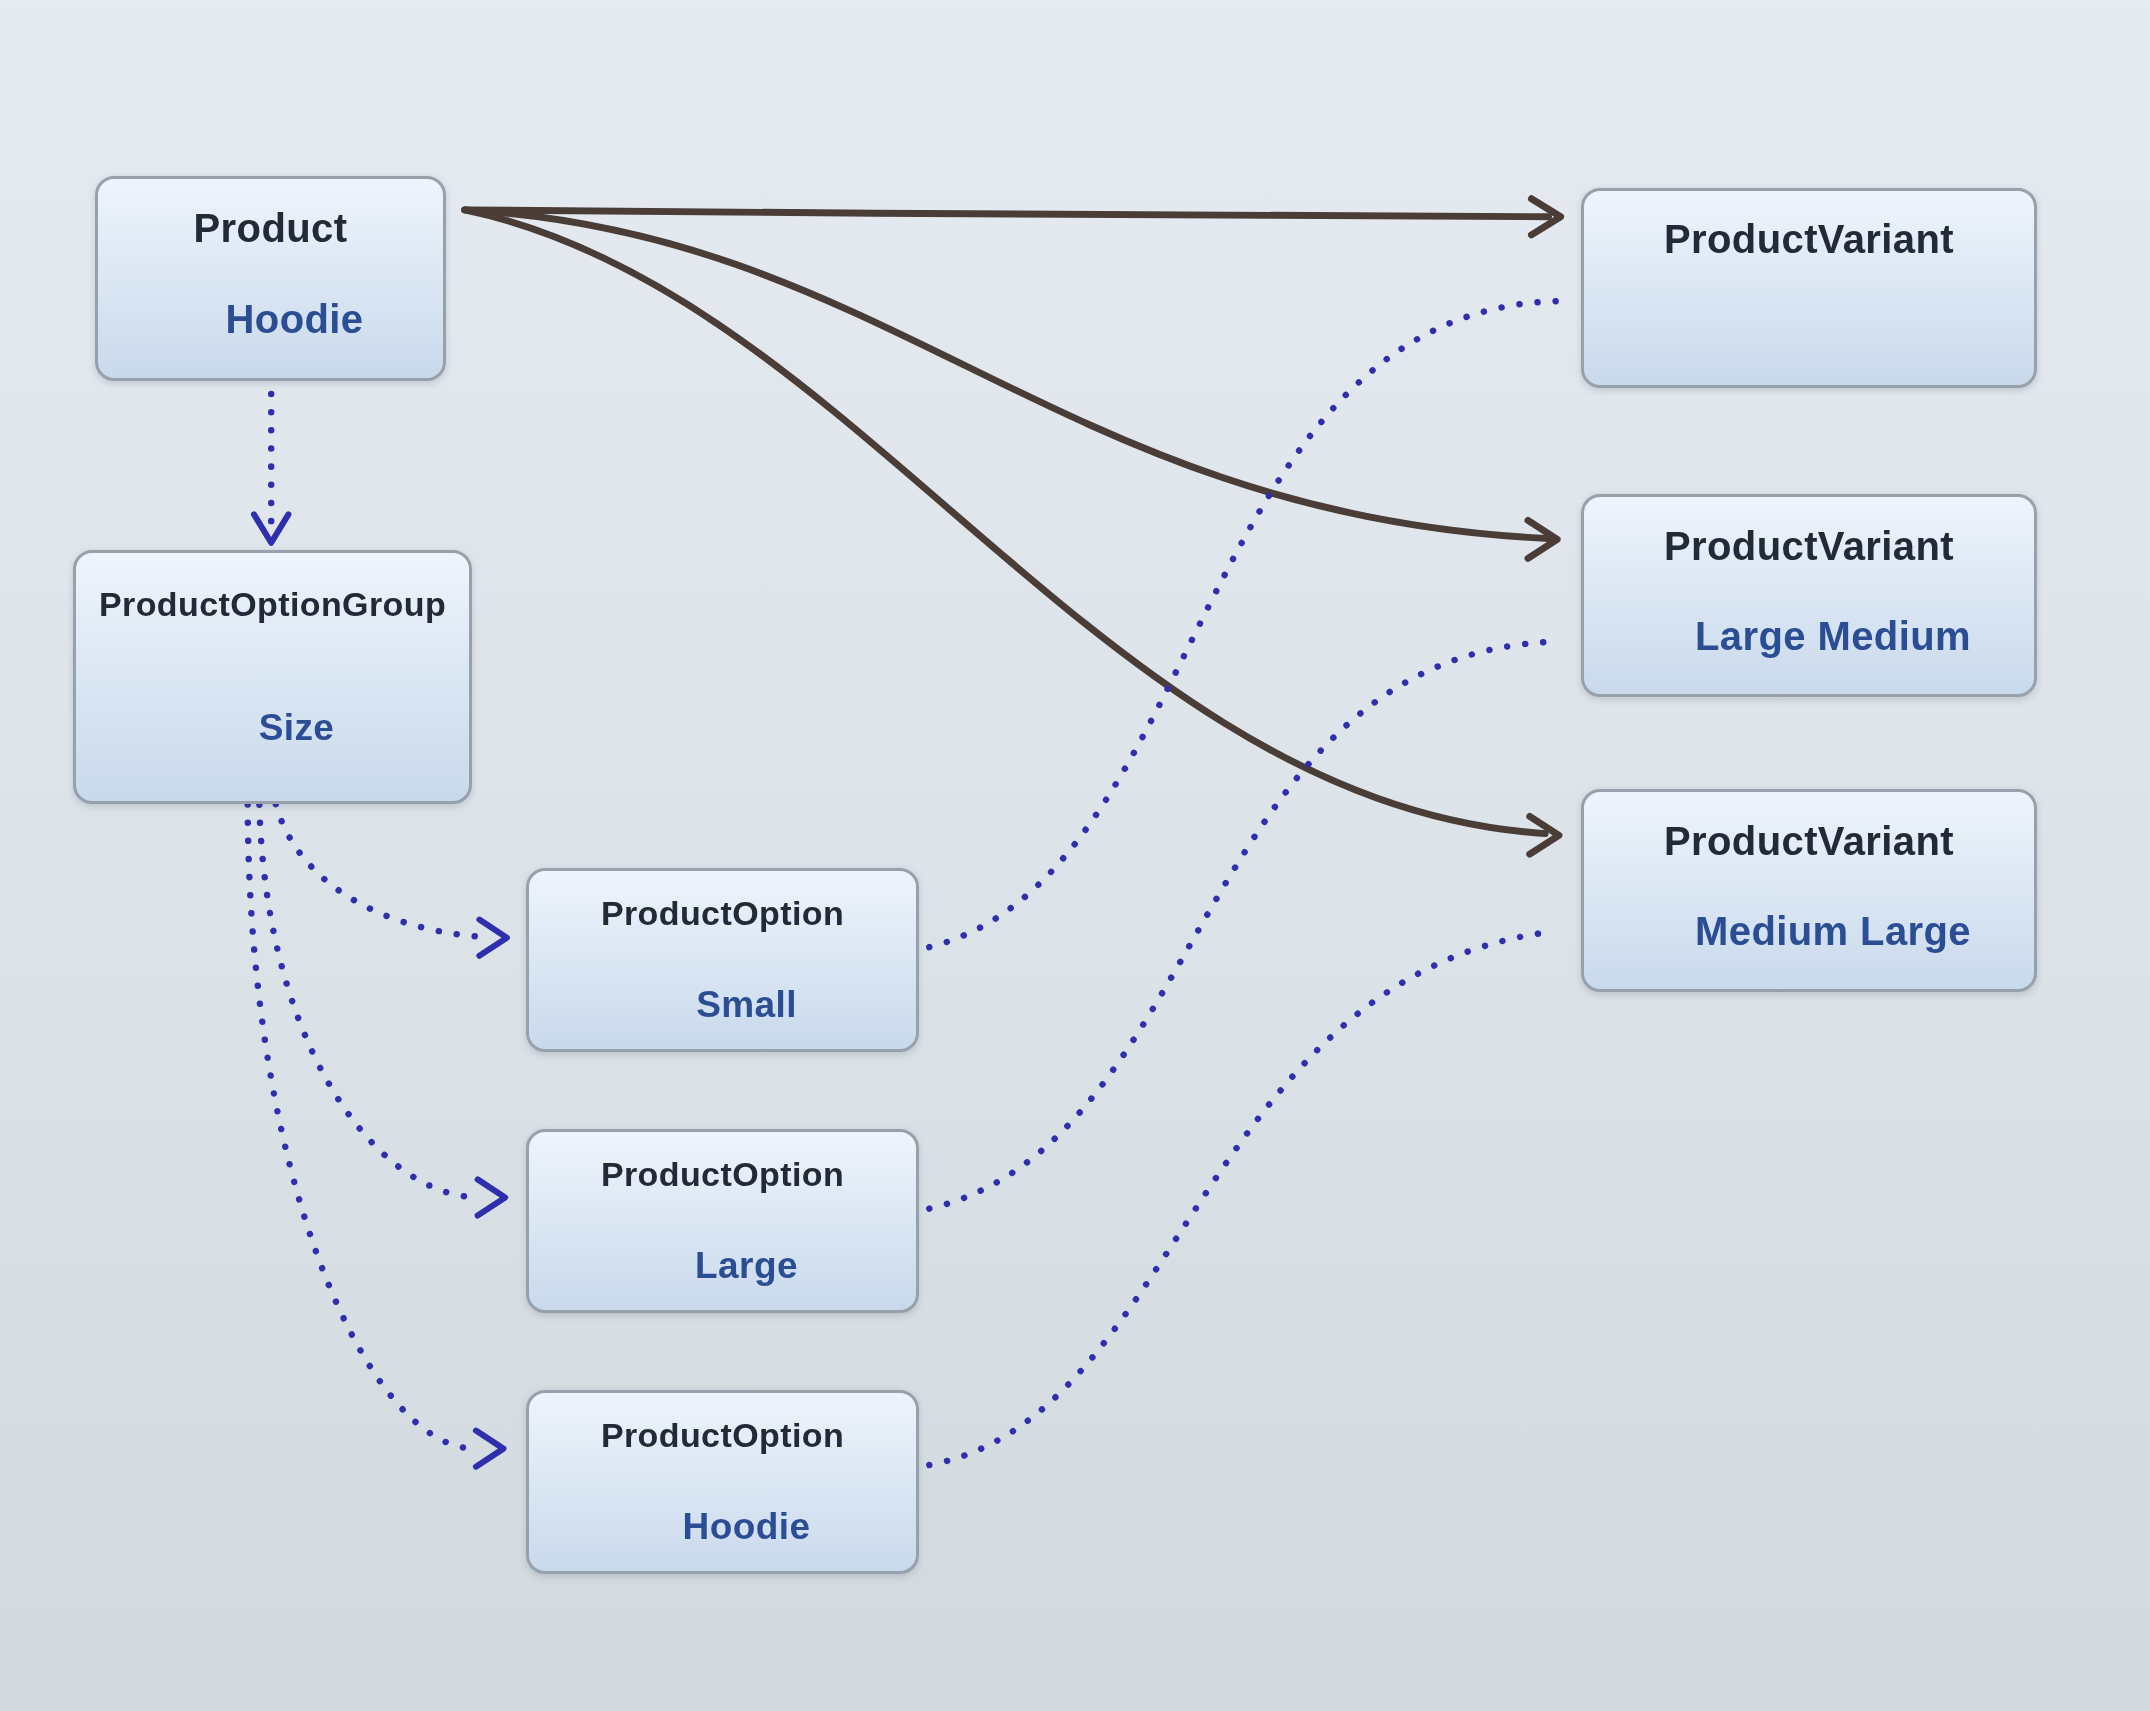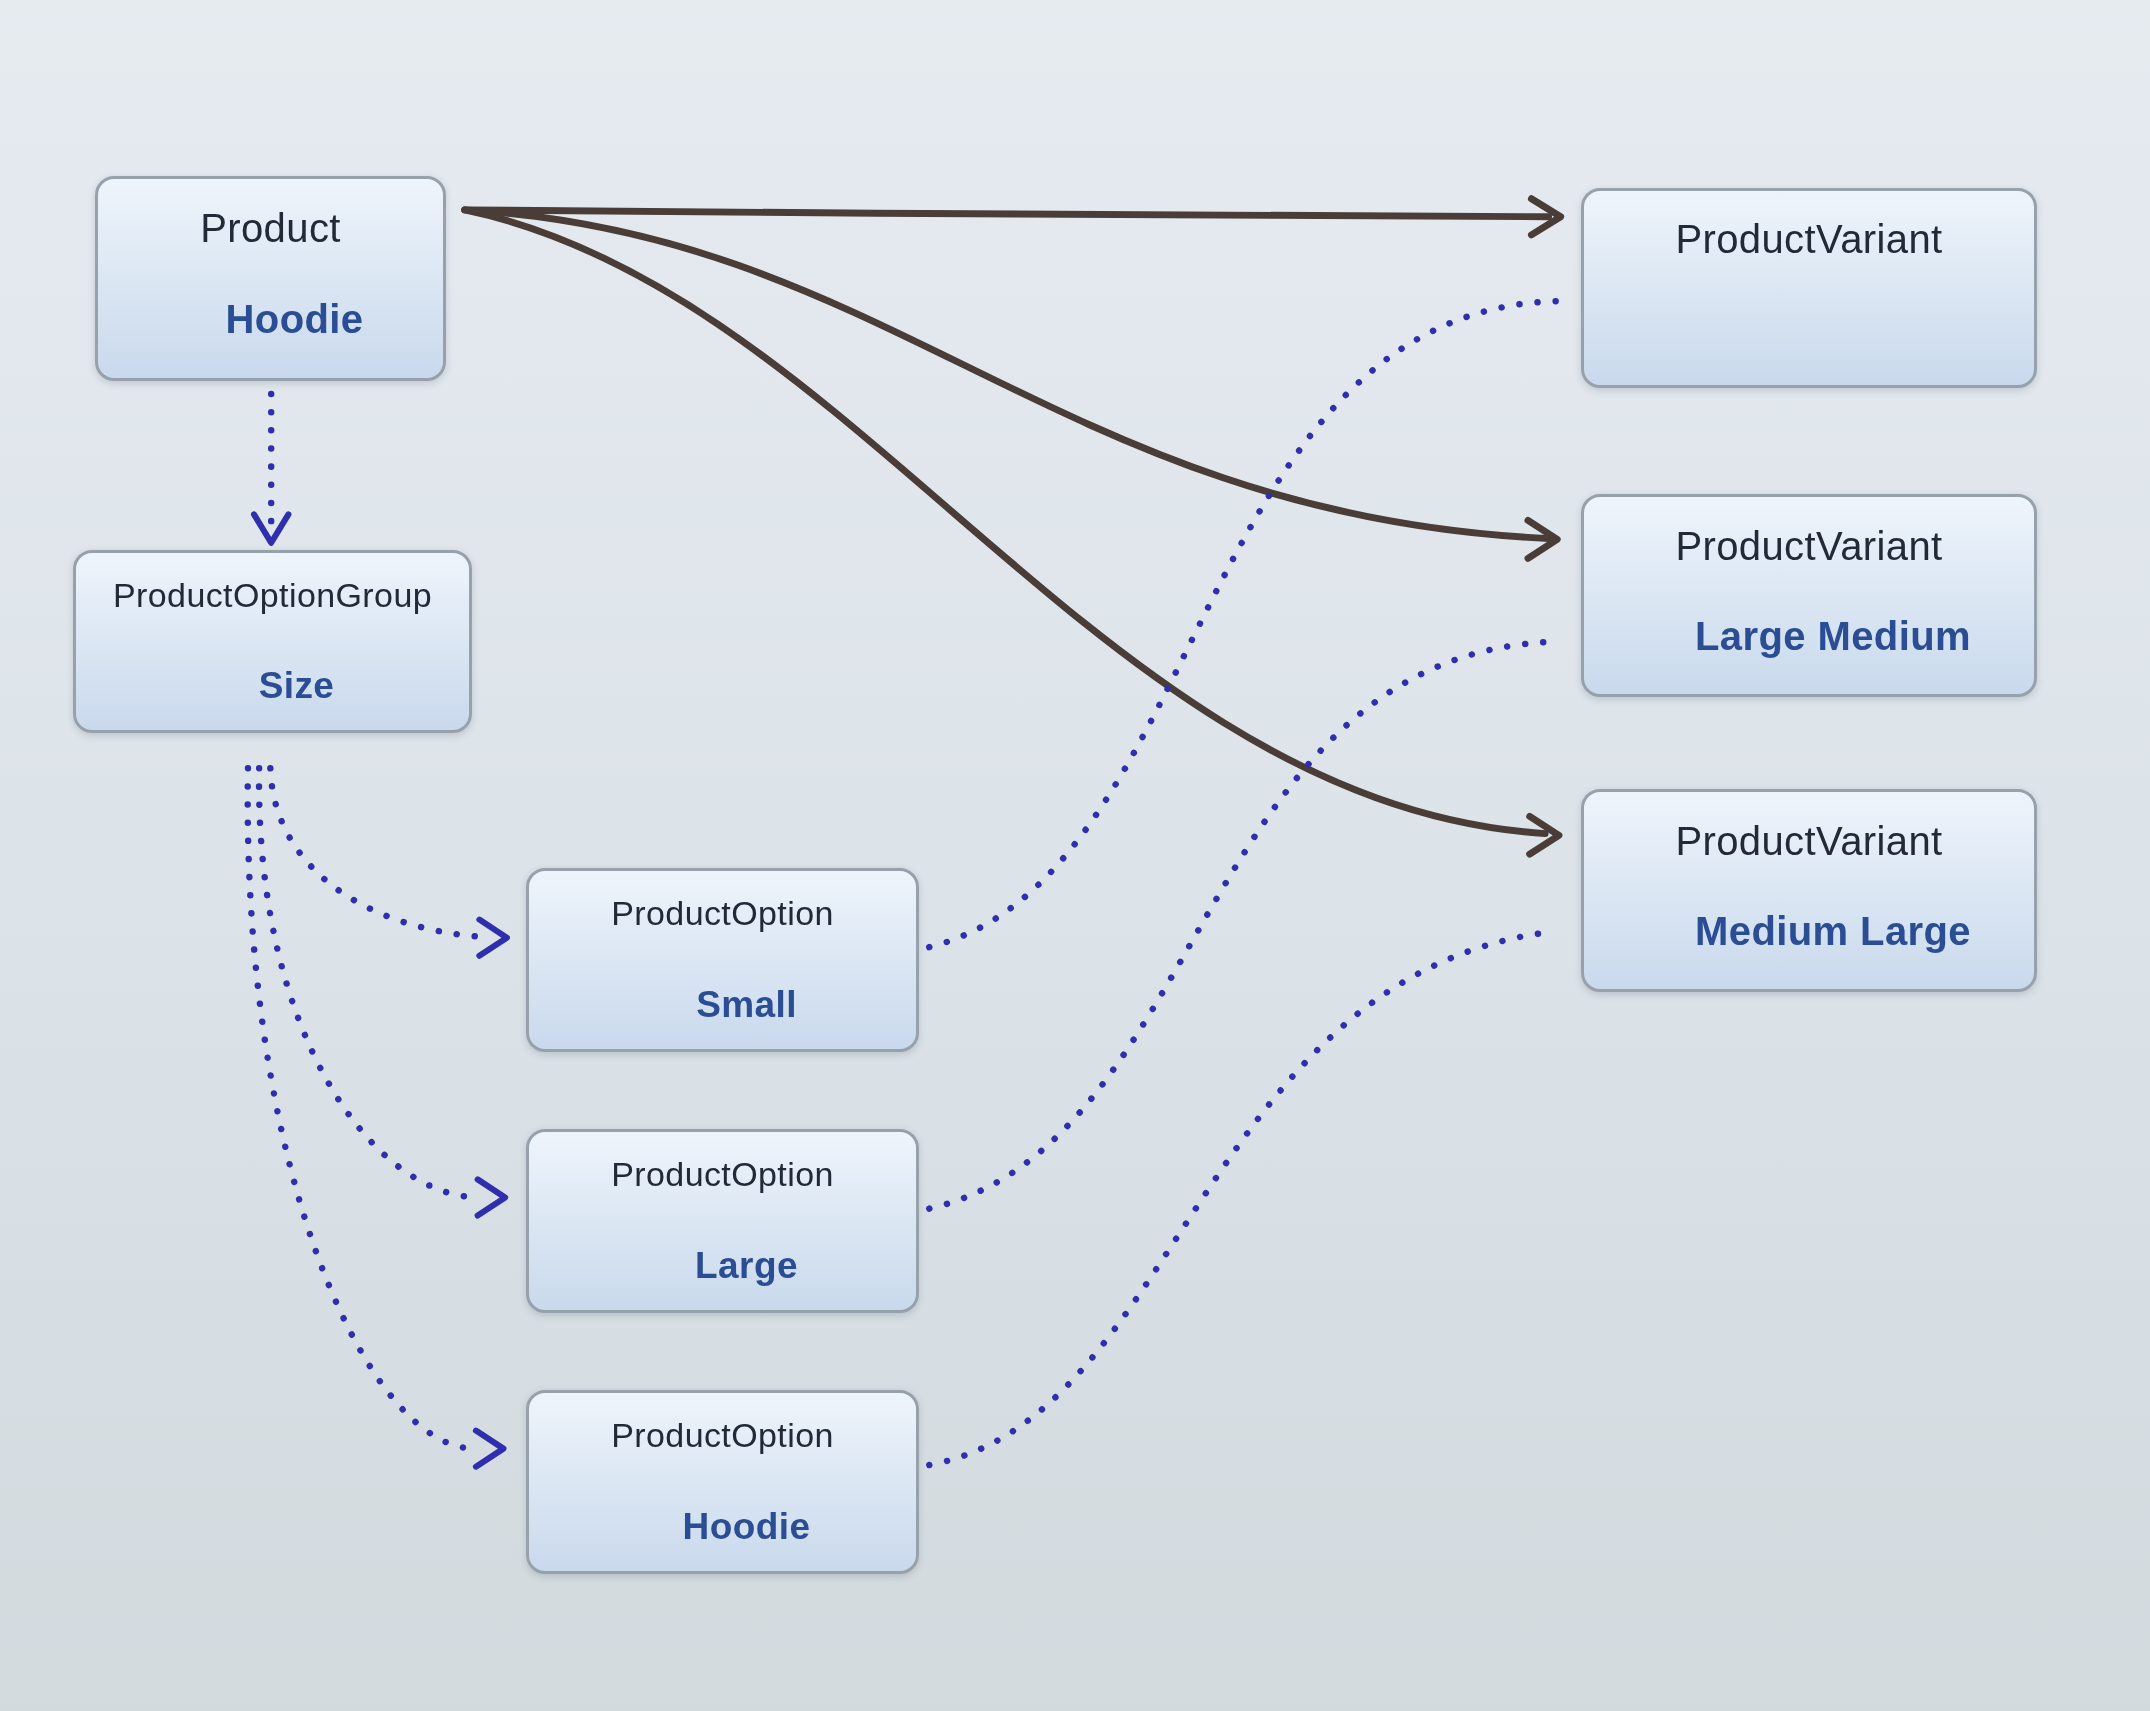--- a/index.html
+++ b/index.html
@@ -54,21 +54,21 @@
     border-radius: 19px;
     background: linear-gradient(180deg, #eef4fb 0%, #dde8f4 45%, #c9d9ec 100%);
     box-shadow: 0 2.6px 7.7px rgba(55, 65, 85, 0.18);
   }
   .node-title {
     position: absolute;
     top: 13%;
     left: 0;
     width: 100%;
     text-align: center;
-    font-weight: normal;
+    font-weight: bold;
     line-height: 1.15;
     font-size: 40px;
     color: #232a37;
     letter-spacing: 0.4px;
   }
   .node-value {
     position: absolute;
     top: 59%;
     left: 0;
     width: 100%;
@@ -114,21 +114,21 @@
     <path class="dot-edge" d="M 1080 1101 C 1405 1020, 1385 360, 1812 350"></path>
     <path class="dot-edge" d="M 1080 1405 C 1405 1330, 1390 762, 1806 746"></path>
     <path class="dot-edge" d="M 1080 1703 C 1370 1650, 1395 1140, 1797 1084"></path>
   </svg>
 
   <div class="node" style="left:95px; top:176px; width:351px; height:205px;">
     <div class="node-title">Product</div>
     <div class="node-value">Hoodie</div>
   </div>
 
-  <div class="node small-text" style="left:73px; top:550px; width:399px; height:183px;">
+  <div class="node small-text" style="left:73px; top:550px; width:399px; height:254px;">
     <div class="node-title">ProductOptionGroup</div>
     <div class="node-value">Size</div>
   </div>
 
   <div class="node small-text" style="left:526px; top:868px; width:393px; height:184px;">
     <div class="node-title">ProductOption</div>
     <div class="node-value">Small</div>
   </div>
 
   <div class="node small-text" style="left:526px; top:1129px; width:393px; height:184px;">

